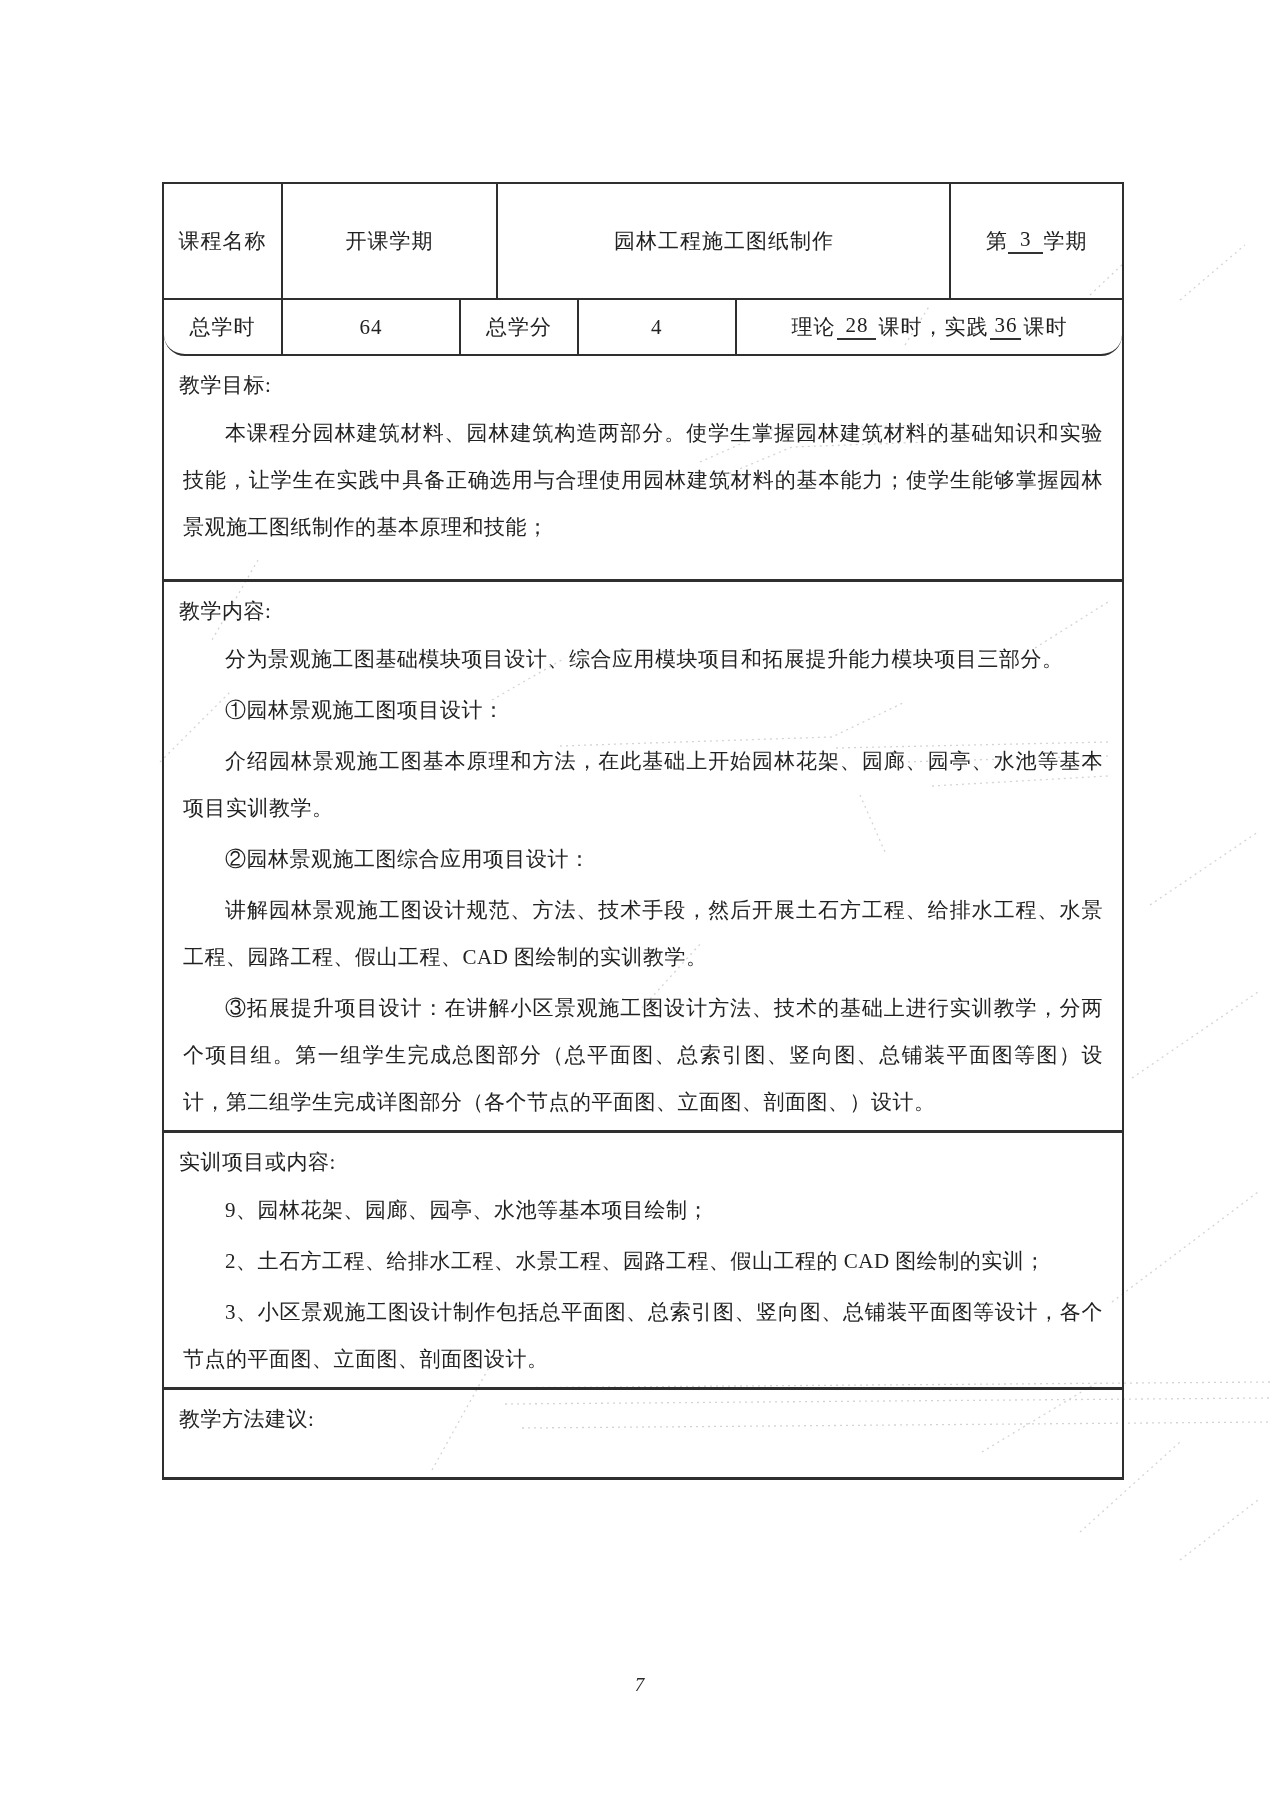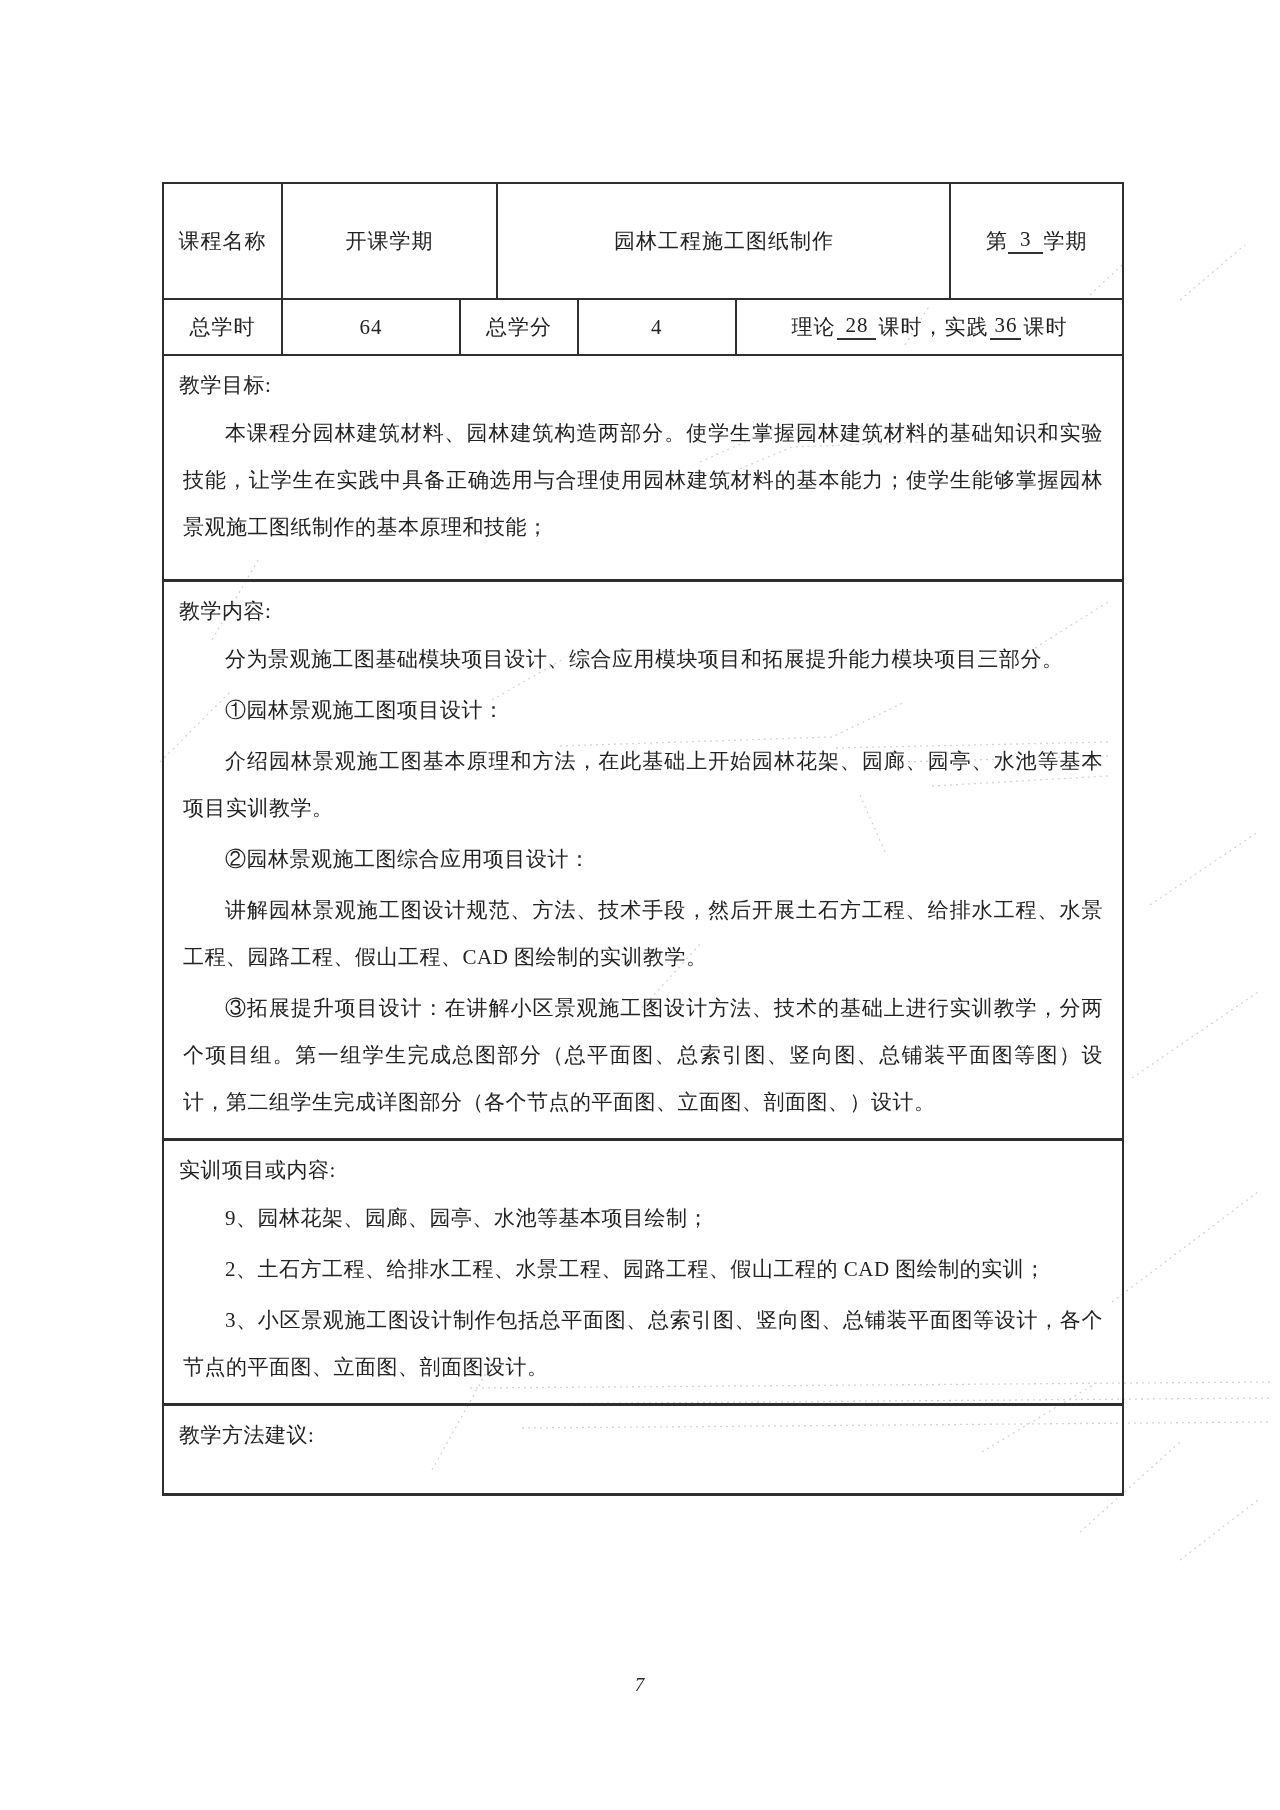--- a/index.html
+++ b/index.html
@@ -21,40 +21,40 @@
   .hrow{display:flex;box-sizing:border-box;}
   .hrow .cell{
     box-sizing:border-box;
     border-right:2px solid #2f2f2f;
     display:flex;align-items:center;justify-content:center;
     font-size:21px;letter-spacing:1px;
     text-align:center;
   }
   .hrow .cell:last-child{border-right:none;}
   .row1{height:116px;border-bottom:2px solid #2f2f2f;}
-  .row2{height:56px;border-bottom:2px solid #2f2f2f;}
+  .row2{height:56px;border-bottom:2px solid #2f2f2f;border-radius:21px;}
   .r1a{width:12.4%;}
   .r1b{width:47.3%;}
   .r1c{width:22.5%;}
   .r1d{width:17.8%;}
   .r2a{width:12.4%;}
   .r2b{width:18.6%;}
   .r2c{width:12.3%;}
   .r2d{width:16.5%;}
   .r2e{width:40.2%;}
   .blank{
     border-bottom:2px solid #333;
     padding:0 12px;
     display:inline-block;line-height:1.1;
   }
   .blank.mid{padding:0 8px;margin:0 2px;}
   .blank.tight{padding:0 4px;margin:0 2px;}
   .section{
     box-sizing:border-box;
-    padding:8px 15px 8px 15px;
+    padding:8px 15px 0 15px;
     border-bottom:3px solid #2f2f2f;
     font-size:21px;letter-spacing:0.5px;
   }
   .section:last-child{border-bottom:none;}
   .sec-title{line-height:42px;font-size:21px;}
   .para{
     margin:4px;
     text-indent:2em;
     line-height:47px;
     text-align:justify;

